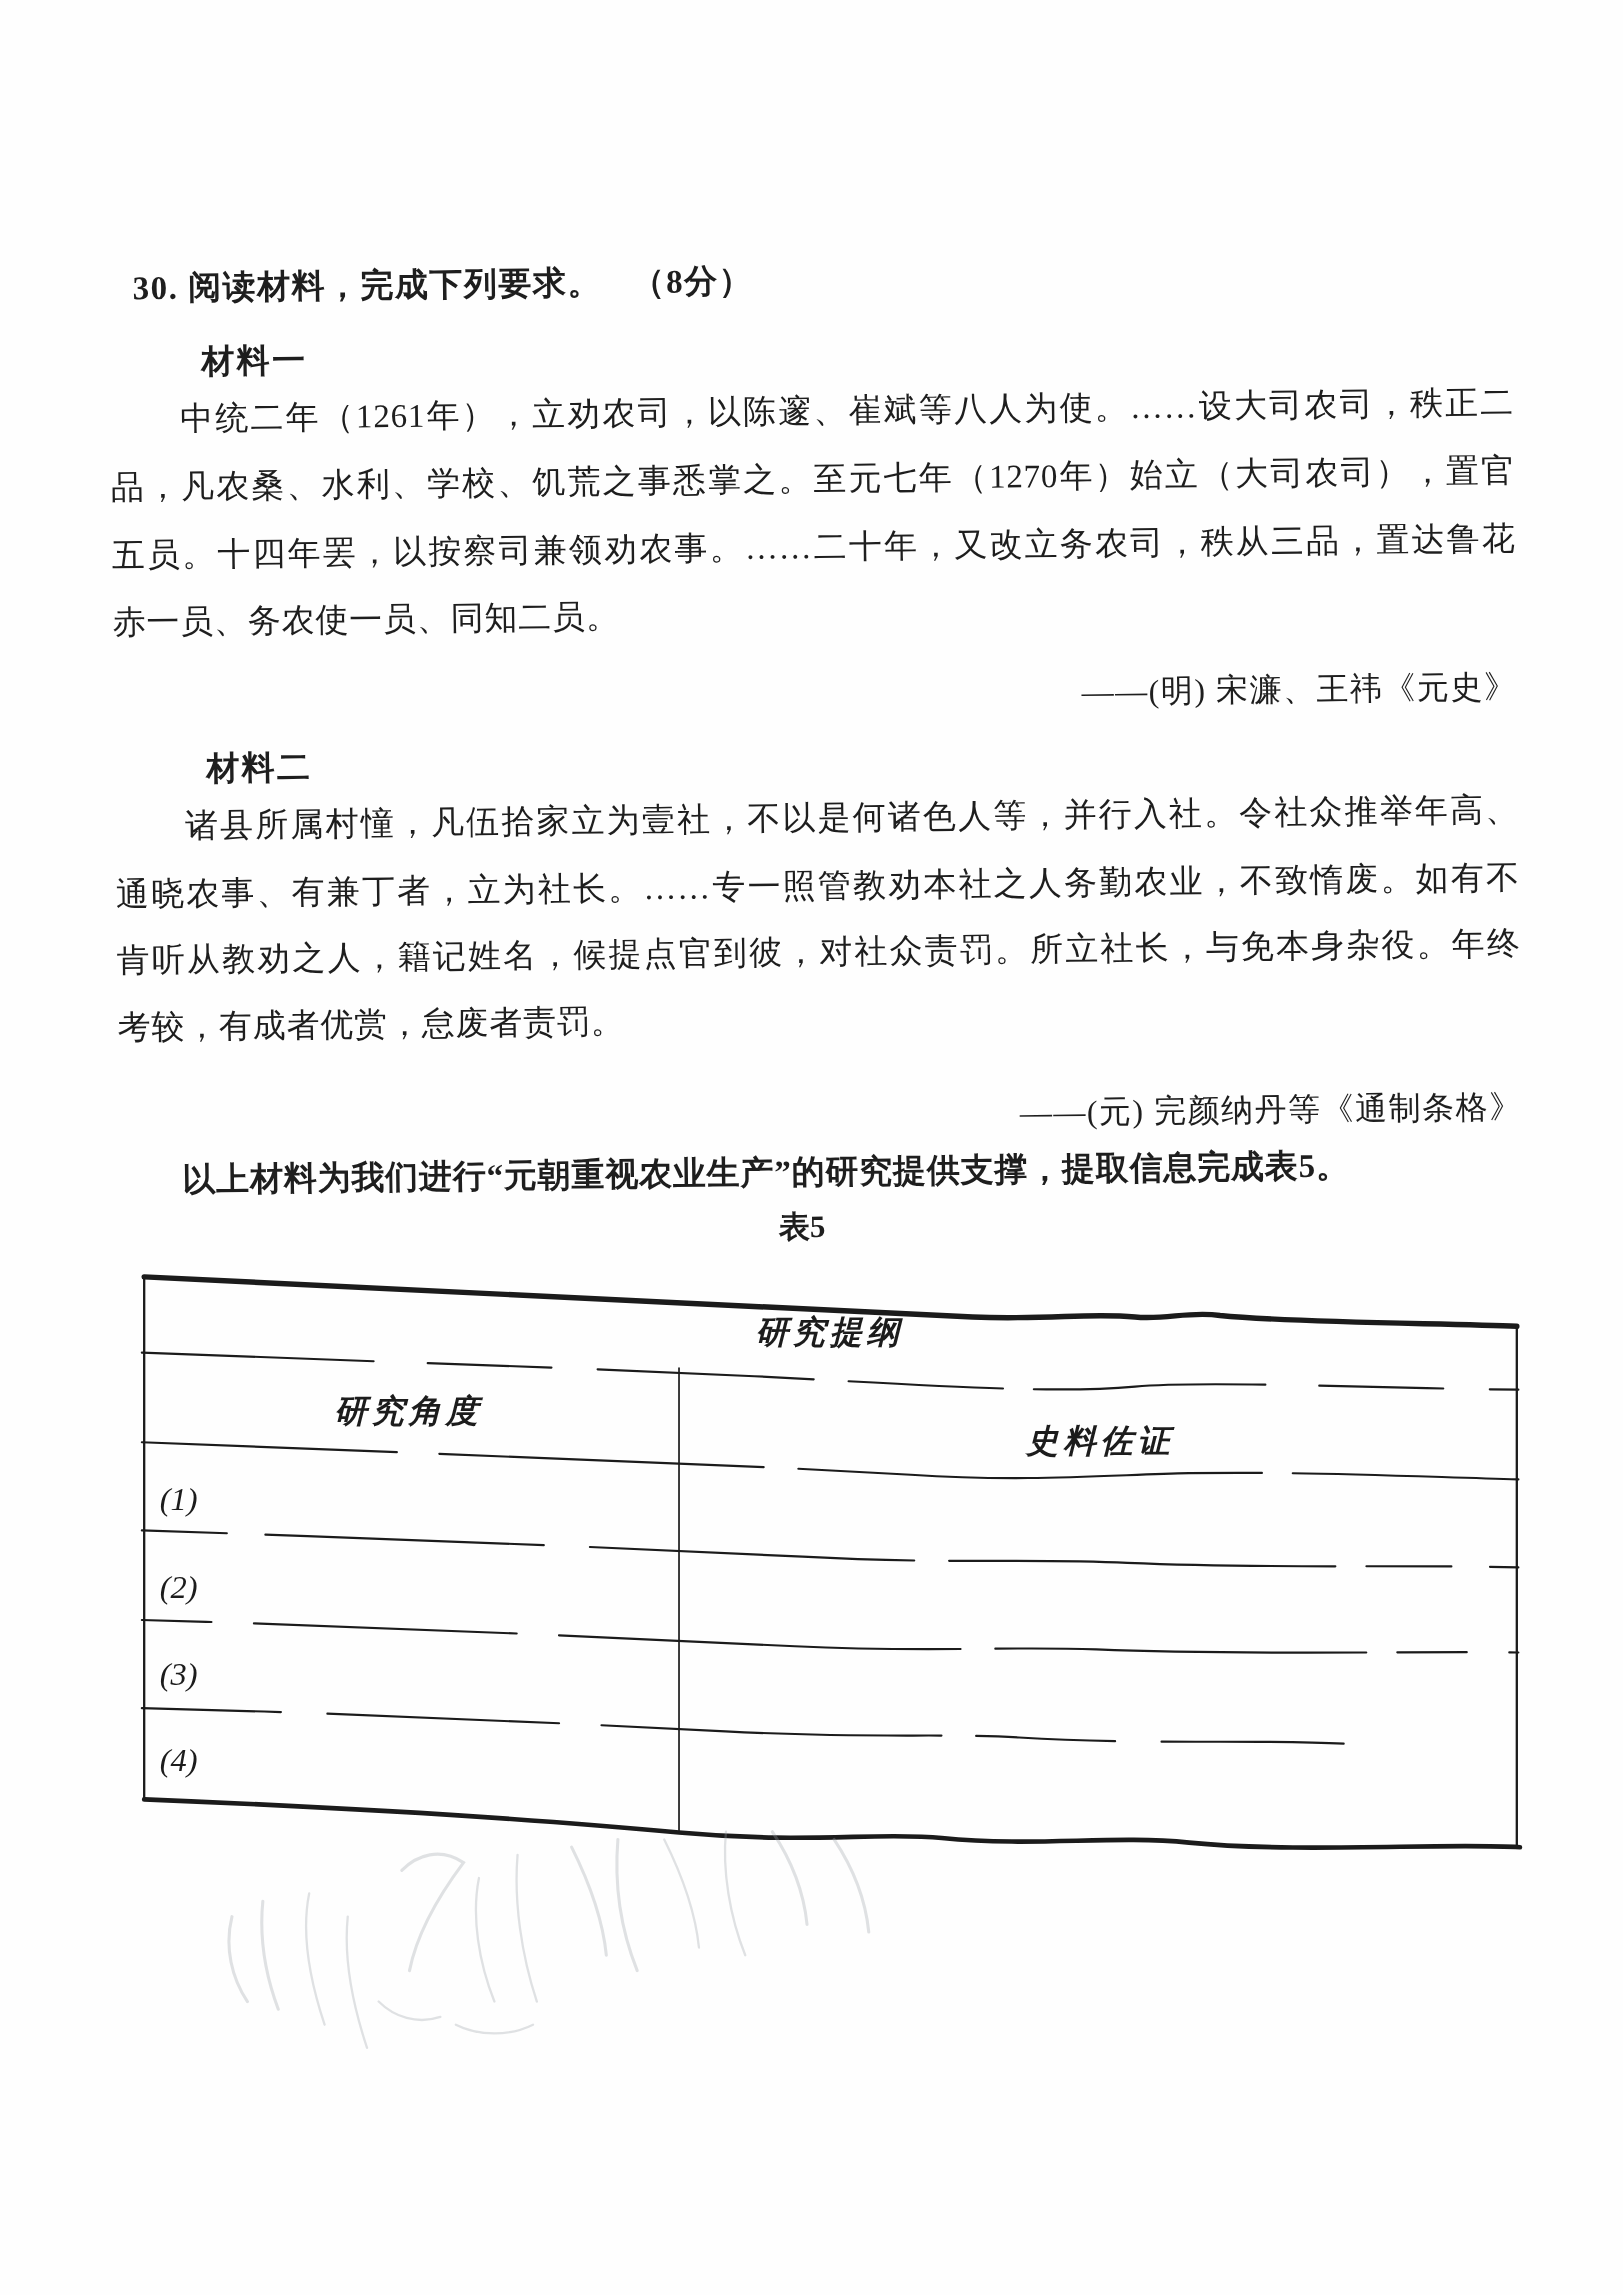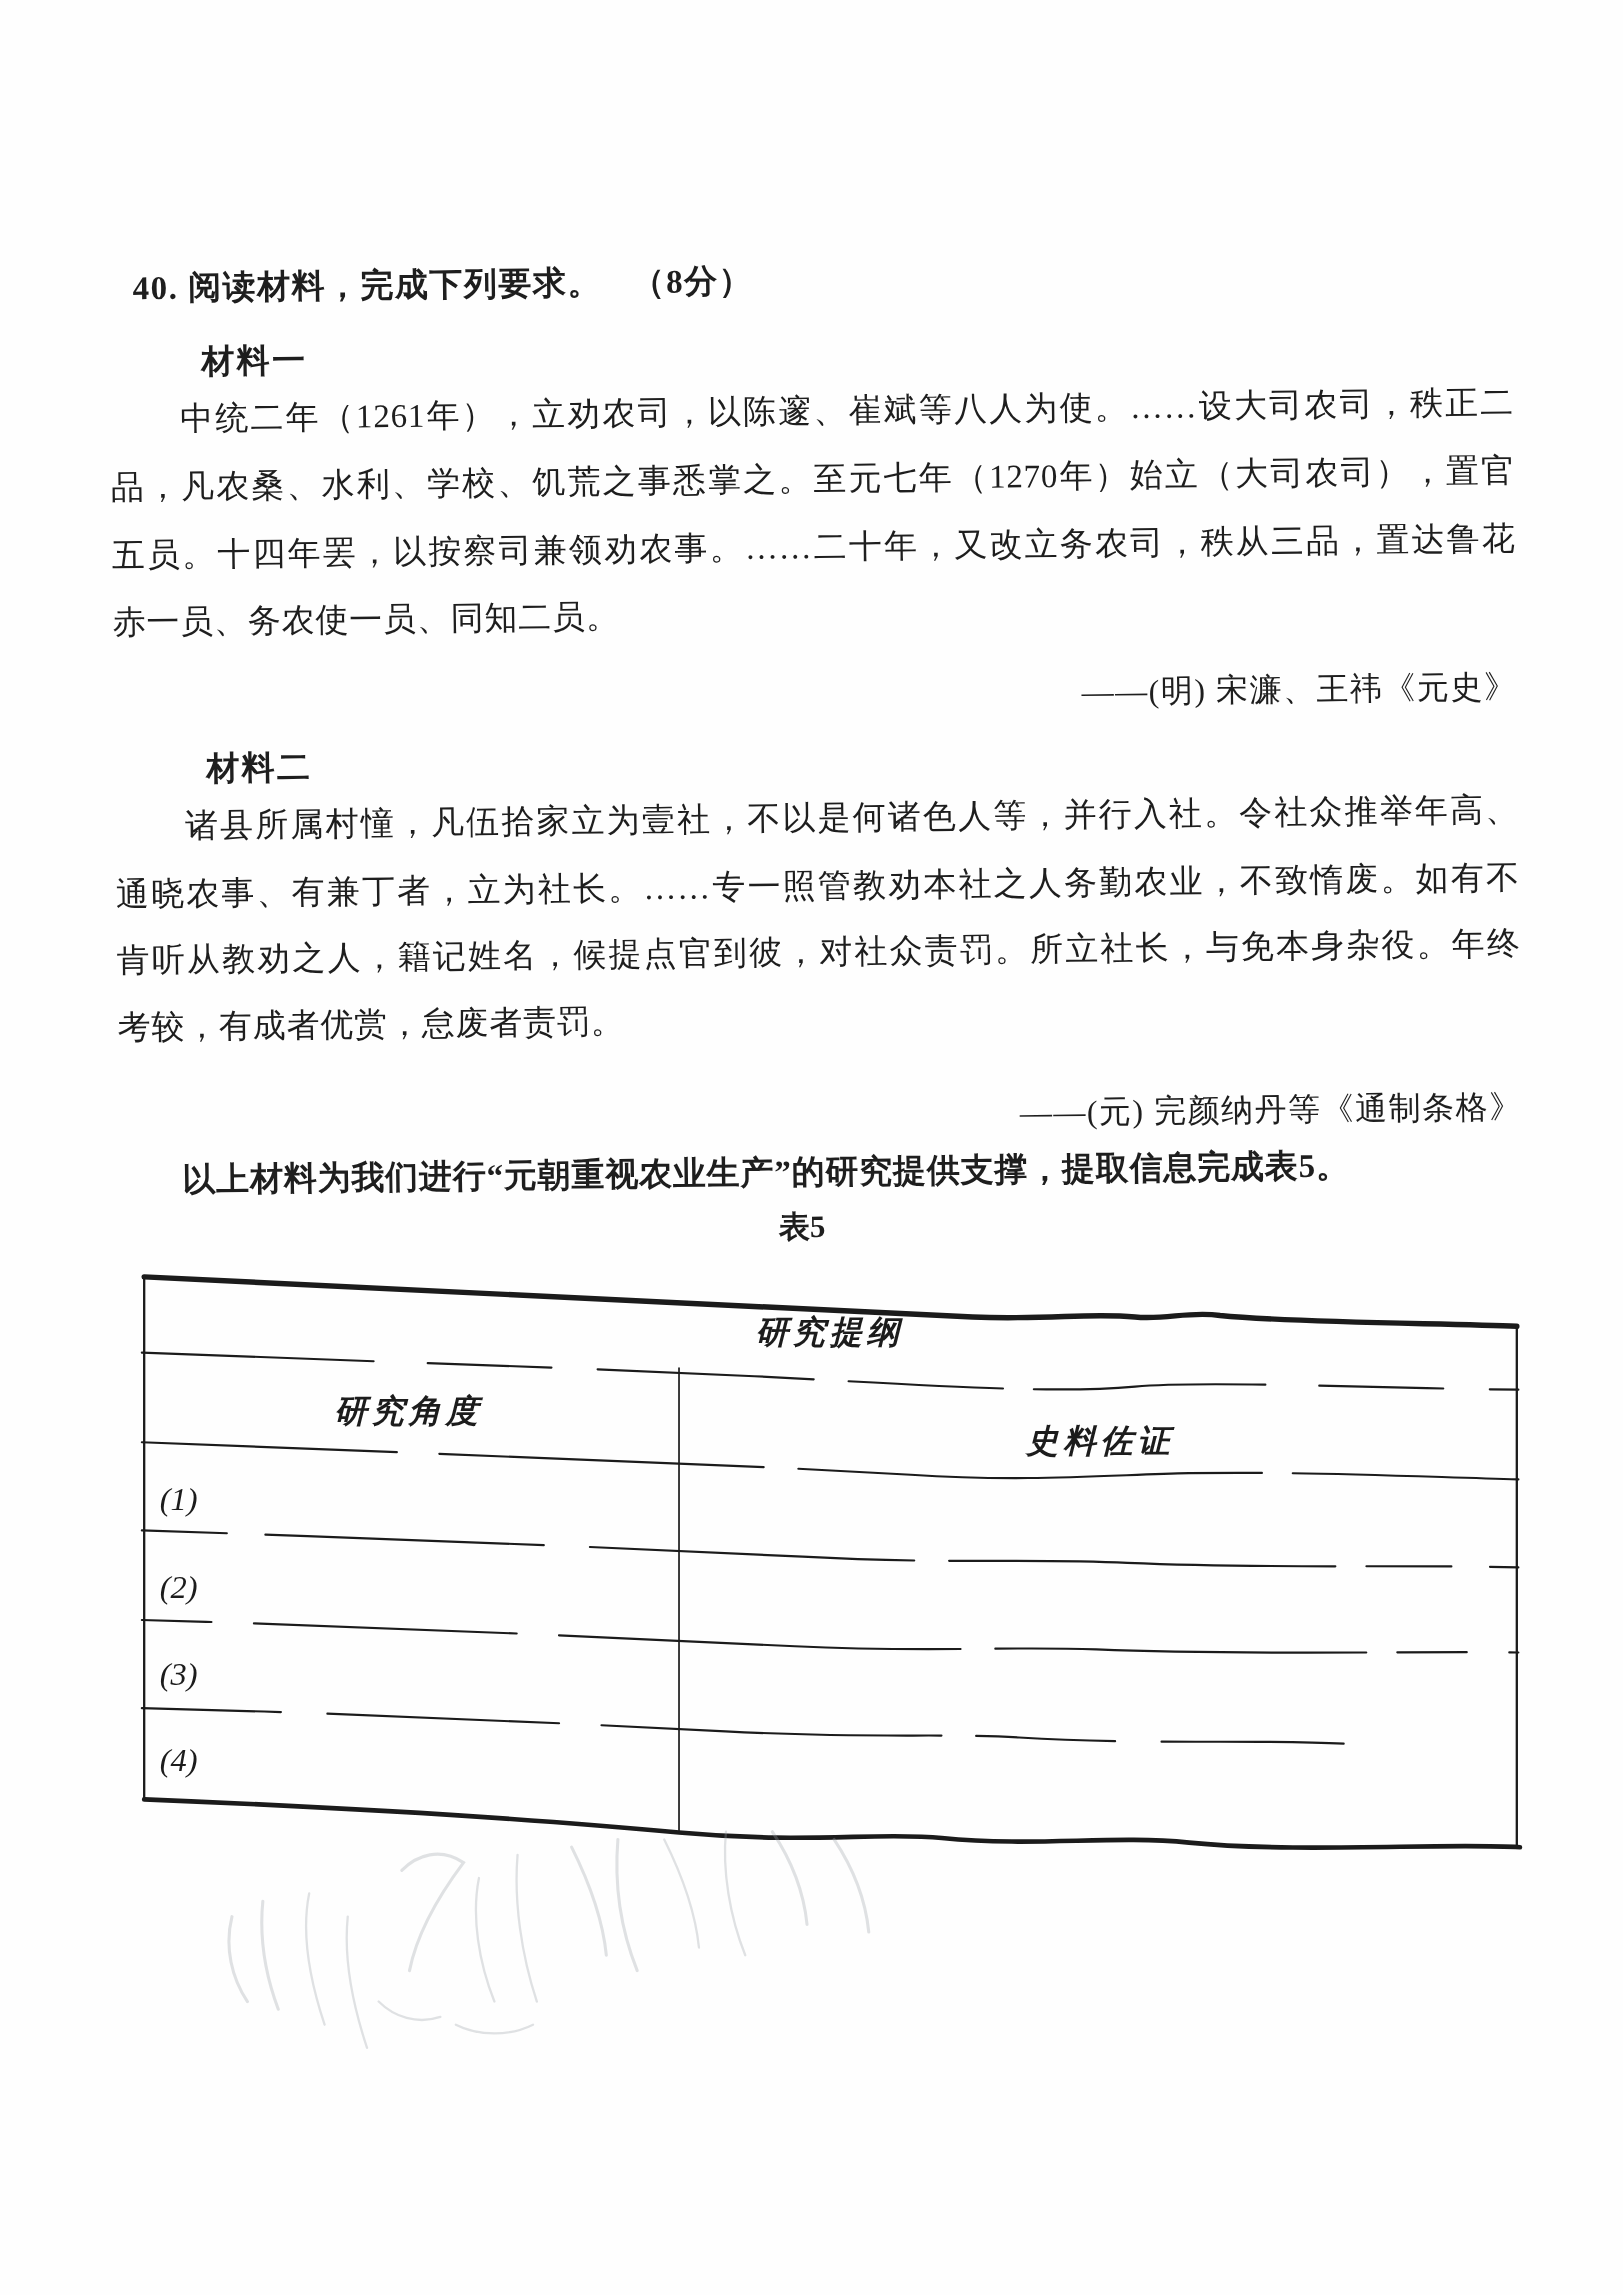--- a/index.html
+++ b/index.html
@@ -68,21 +68,21 @@
   .bleed-svg path { stroke: #9aa0a6; fill: none; stroke-linecap: round; }
 </style>
 </head>
 <body>
 
 <div class="sheet">
 
   <div class="tilt">
 
     <div class="abs qline">
-      <span>40.</span>
+      <span>30.</span>
       <span>阅读材料，完成下列要求。</span>
       <span class="score">（8分）</span>
     </div>
 
     <div class="abs mat-label" style="top:332px">材料一</div>
     <div class="abs bline just indent" style="top:391px">中统二年（1261年），立劝农司，以陈邃、崔斌等八人为使。……设大司农司，秩正二</div>
     <div class="abs bline just" style="top:459px">品，凡农桑、水利、学校、饥荒之事悉掌之。至元七年（1270年）始立（大司农司），置官</div>
     <div class="abs bline just" style="top:527px">五员。十四年罢，以按察司兼领劝农事。……二十年，又改立务农司，秩从三品，置达鲁花</div>
     <div class="abs bline" style="top:594px">赤一员、务农使一员、同知二员。</div>
     <div class="abs attr" style="top:674px">——(明) 宋濂、王祎《元史》</div>

